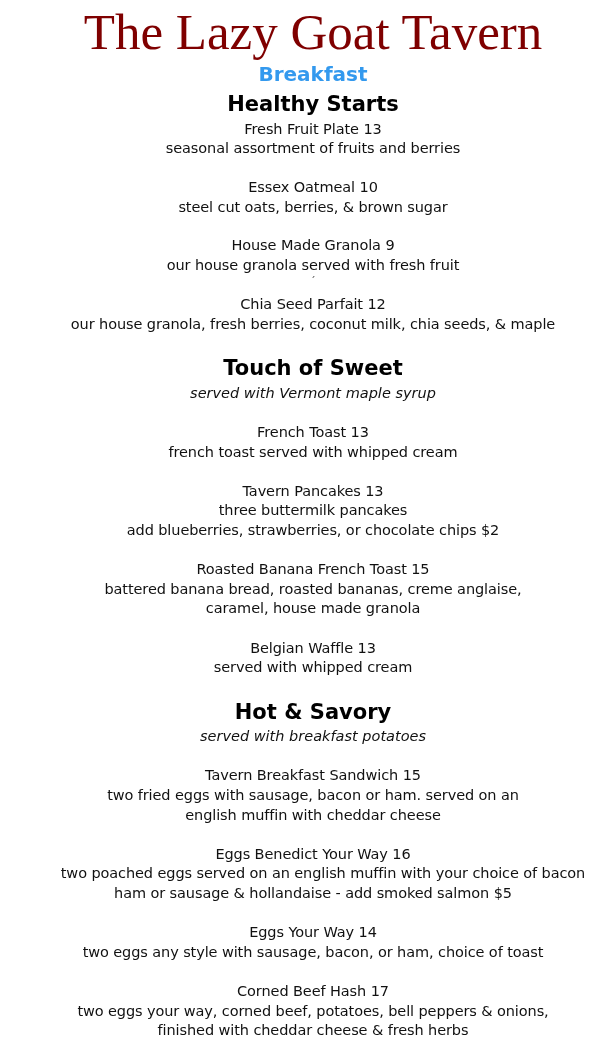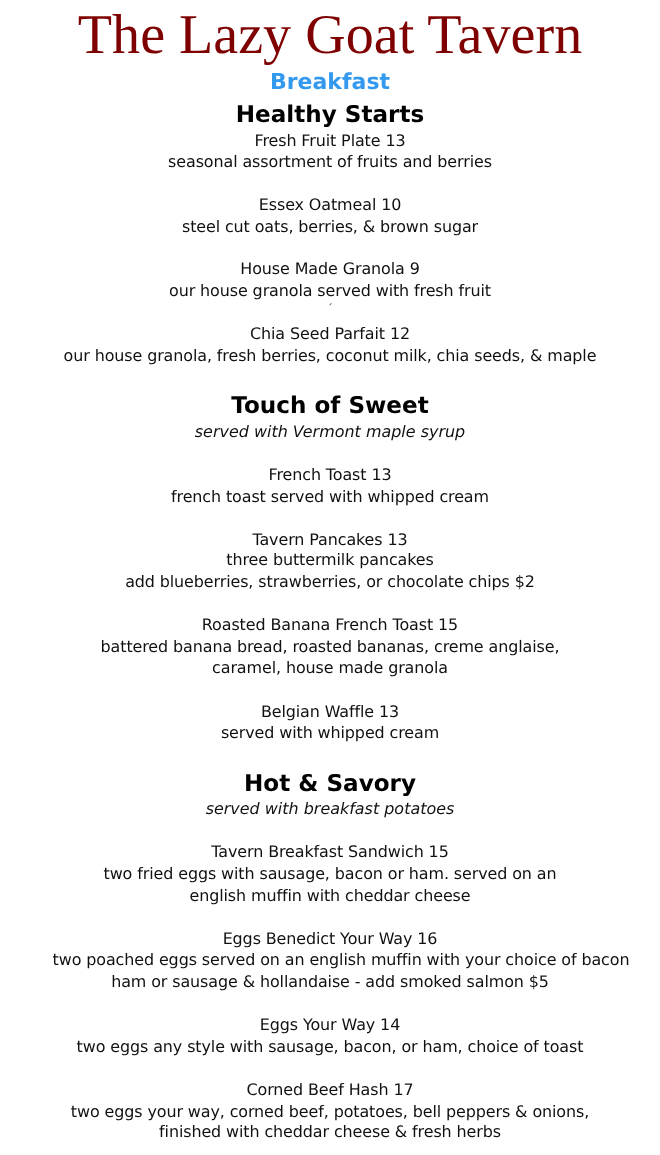--- a/index.html
+++ b/index.html
@@ -1,17 +1,17 @@
 <!DOCTYPE html>
 <html><head>
 <meta charset="utf-8">
 <style>
   html, body { margin:0; padding:0; background:#ffffff; }
   body { width:600px; height:1050px; position:relative; overflow:hidden; }
-  .menu { position:absolute; left:0; top:0; width:480px; height:1050px; }
+  .menu { position:absolute; left:13px; top:0; width:480px; height:1050px; }
   .line { position:absolute; left:-20px; width:640px; text-align:center; white-space:nowrap; }
   .title { font-family:"Liberation Serif", serif; font-size:51px; color:#7f0000; line-height:56px; top:4px; }
   .meal { font-family:"DejaVu Sans", sans-serif; font-weight:bold; font-size:20px; line-height:24px; top:62px; }
   .sect { font-family:"DejaVu Sans", sans-serif; font-weight:bold; font-size:21px; color:#000; line-height:26px; }
   .sub { font-family:"DejaVu Sans", sans-serif; font-style:italic; font-size:14.5px; color:#111; line-height:20px; }
   .txt { font-family:"DejaVu Sans", sans-serif; font-size:14.5px; color:#111; line-height:20px; letter-spacing:-0.1px; }
   .mark { font-family:"DejaVu Sans", sans-serif; font-size:10px; color:#444; line-height:12px; }
 </style>
 </head>
 <body>

